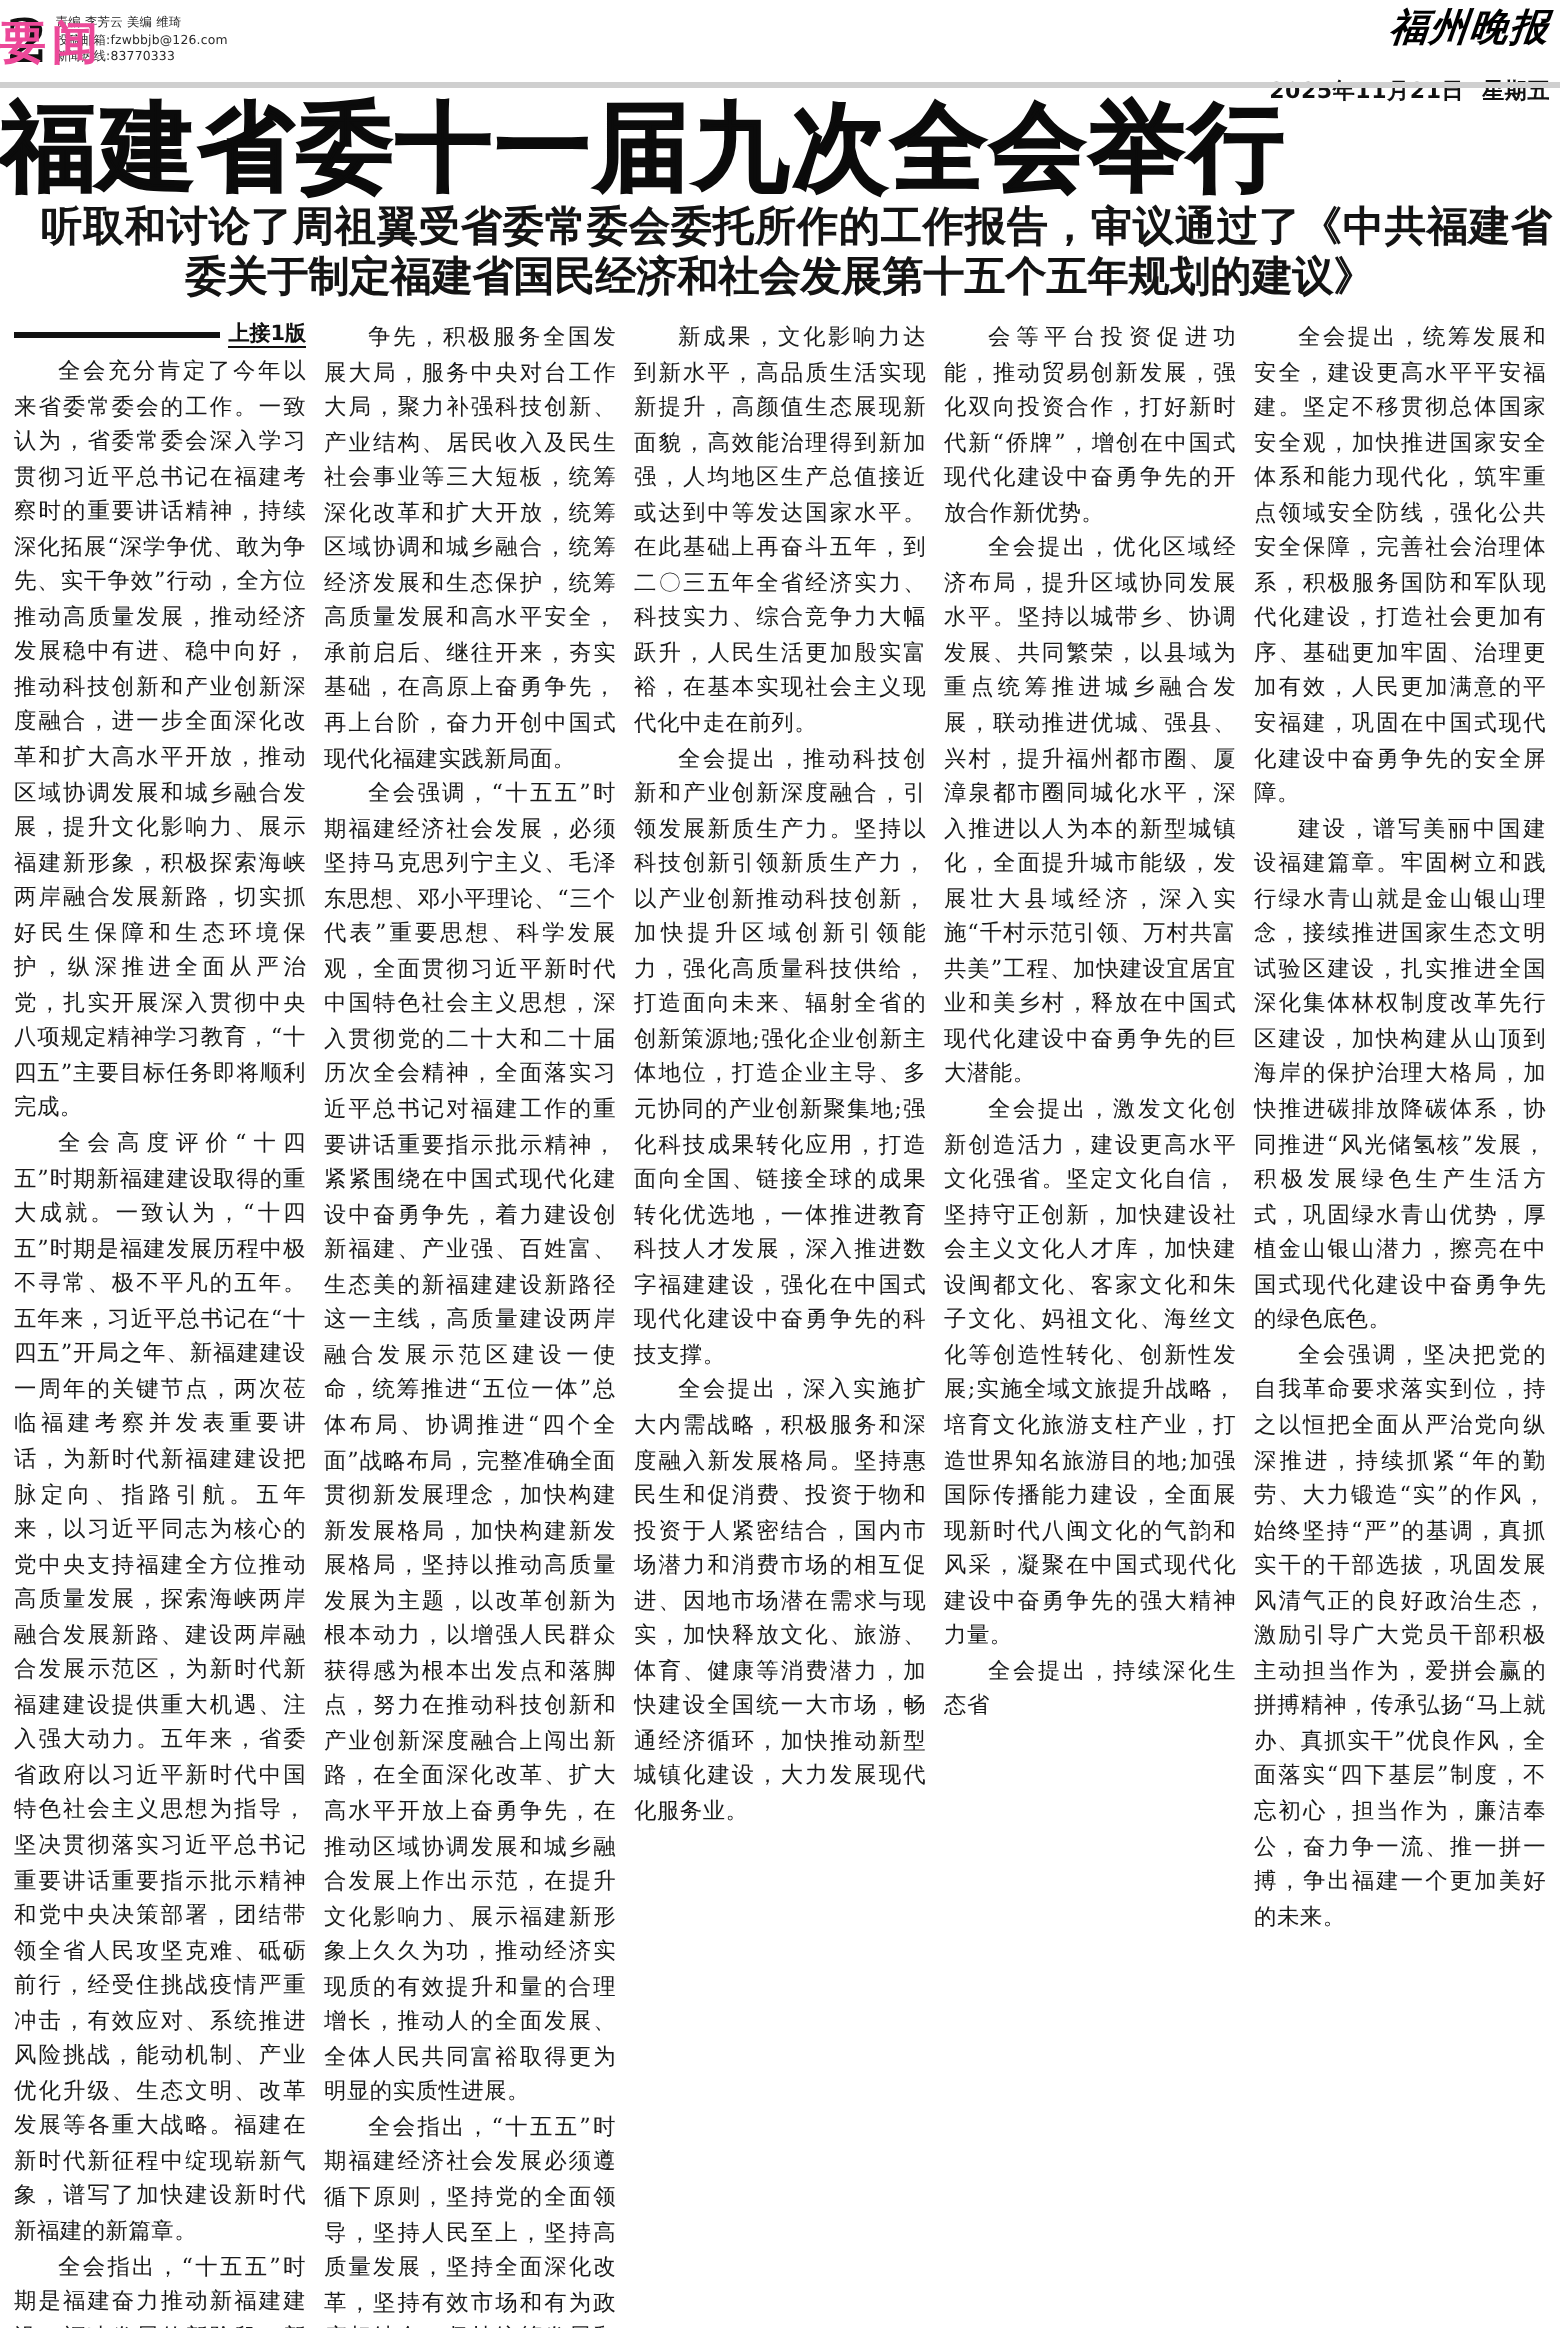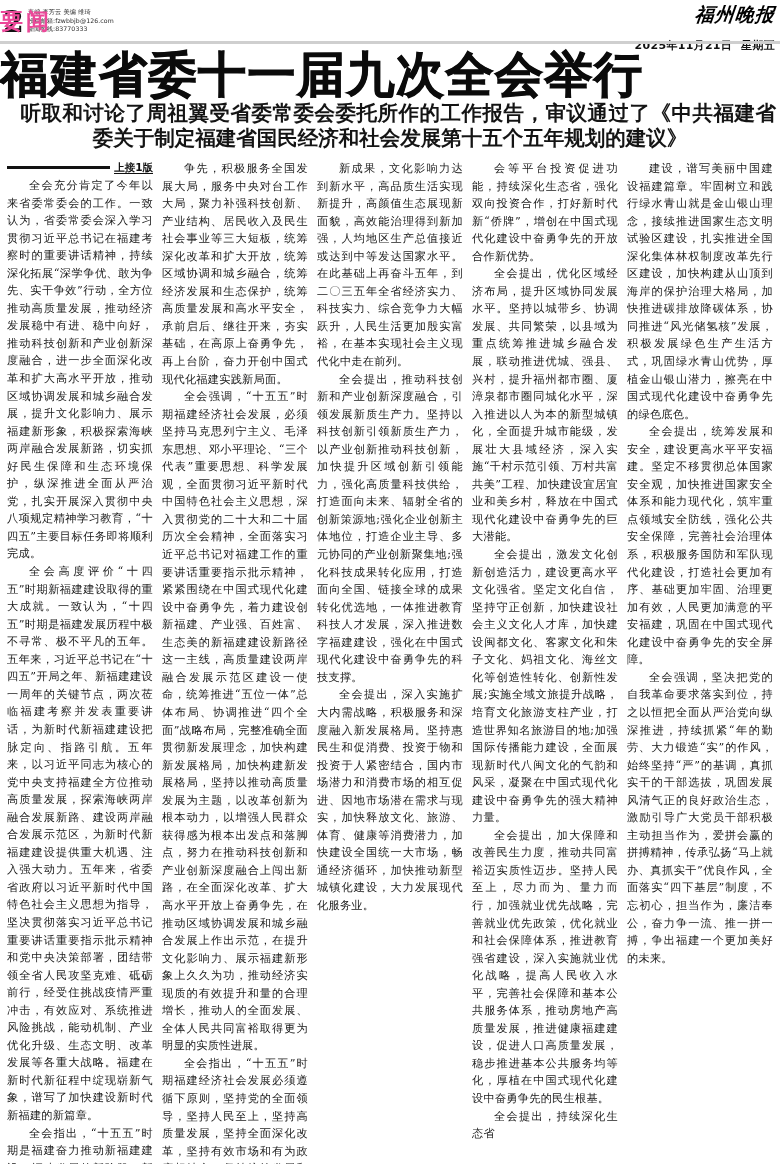--- a/index.html
+++ b/index.html
@@ -221,27 +221,26 @@
   </div>
 
   <div class="col">
     <p>新成果，文化影响力达到新水平，高品质生活实现新提升，高颜值生态展现新面貌，高效能治理得到新加强，人均地区生产总值接近或达到中等发达国家水平。在此基础上再奋斗五年，到二〇三五年全省经济实力、科技实力、综合竞争力大幅跃升，人民生活更加殷实富裕，在基本实现社会主义现代化中走在前列。</p>
     <p>全会提出，推动科技创新和产业创新深度融合，引领发展新质生产力。坚持以科技创新引领新质生产力，以产业创新推动科技创新，加快提升区域创新引领能力，强化高质量科技供给，打造面向未来、辐射全省的创新策源地;强化企业创新主体地位，打造企业主导、多元协同的产业创新聚集地;强化科技成果转化应用，打造面向全国、链接全球的成果转化优选地，一体推进教育科技人才发展，深入推进数字福建建设，强化在中国式现代化建设中奋勇争先的科技支撑。</p>
     <p>全会提出，深入实施扩大内需战略，积极服务和深度融入新发展格局。坚持惠民生和促消费、投资于物和投资于人紧密结合，国内市场潜力和消费市场的相互促进、因地市场潜在需求与现实，加快释放文化、旅游、体育、健康等消费潜力，加快建设全国统一大市场，畅通经济循环，加快推动新型城镇化建设，大力发展现代化服务业。</p>
 
   </div>
 
   <div class="col">
-    <p>会等平台投资促进功能，持续深化生态省，强化双向投资合作，打好新时代新“侨牌”，增创在中国式现代化建设中奋勇争先的开放合作新优势。</p>
+    <p>会等平台投资促进功能，推动贸易创新发展，强化双向投资合作，打好新时代新“侨牌”，增创在中国式现代化建设中奋勇争先的开放合作新优势。</p>
     <p>全会提出，优化区域经济布局，提升区域协同发展水平。坚持以城带乡、协调发展、共同繁荣，以县域为重点统筹推进城乡融合发展，联动推进优城、强县、兴村，提升福州都市圈、厦漳泉都市圈同城化水平，深入推进以人为本的新型城镇化，全面提升城市能级，发展壮大县域经济，深入实施“千村示范引领、万村共富共美”工程、加快建设宜居宜业和美乡村，释放在中国式现代化建设中奋勇争先的巨大潜能。</p>
     <p>全会提出，激发文化创新创造活力，建设更高水平文化强省。坚定文化自信，坚持守正创新，加快建设社会主义文化人才库，加快建设闽都文化、客家文化和朱子文化、妈祖文化、海丝文化等创造性转化、创新性发展;实施全域文旅提升战略，培育文化旅游支柱产业，打造世界知名旅游目的地;加强国际传播能力建设，全面展现新时代八闽文化的气韵和风采，凝聚在中国式现代化建设中奋勇争先的强大精神力量。</p>
-    <p>全会提出，加大保障和改善民生力度，推动共同富裕迈实质性迈步。坚持人民至上，尽力而为、量力而行，加强就业优先战略，完善就业优先政策，优化就业和社会保障体系，推进教育强省建设，深入实施就业优化战略，提高人民收入水平，完善社会保障和基本公共服务体系，推动房地产高质量发展，推进健康福建建设，促进人口高质量发展，稳步推进基本公共服务均等化，厚植在中国式现代化建设中奋勇争先的民生根基。</p>
     <p>全会提出，持续深化生态省</p>
   </div>
 
   <div class="col">
+    <p>全会提出，统筹发展和安全，建设更高水平平安福建。坚定不移贯彻总体国家安全观，加快推进国家安全体系和能力现代化，筑牢重点领域安全防线，强化公共安全保障，完善社会治理体系，积极服务国防和军队现代化建设，打造社会更加有序、基础更加牢固、治理更加有效，人民更加满意的平安福建，巩固在中国式现代化建设中奋勇争先的安全屏障。</p>
     <p>建设，谱写美丽中国建设福建篇章。牢固树立和践行绿水青山就是金山银山理念，接续推进国家生态文明试验区建设，扎实推进全国深化集体林权制度改革先行区建设，加快构建从山顶到海岸的保护治理大格局，加快推进碳排放降碳体系，协同推进“风光储氢核”发展，积极发展绿色生产生活方式，巩固绿水青山优势，厚植金山银山潜力，擦亮在中国式现代化建设中奋勇争先的绿色底色。</p>
-    <p>全会提出，统筹发展和安全，建设更高水平平安福建。坚定不移贯彻总体国家安全观，加快推进国家安全体系和能力现代化，筑牢重点领域安全防线，强化公共安全保障，完善社会治理体系，积极服务国防和军队现代化建设，打造社会更加有序、基础更加牢固、治理更加有效，人民更加满意的平安福建，巩固在中国式现代化建设中奋勇争先的安全屏障。</p>
     <p>全会强调，坚决把党的自我革命要求落实到位，持之以恒把全面从严治党向纵深推进，持续抓紧“年的勤劳、大力锻造“实”的作风，始终坚持“严”的基调，真抓实干的干部选拔，巩固发展风清气正的良好政治生态，激励引导广大党员干部积极主动担当作为，爱拼会赢的拼搏精神，传承弘扬“马上就办、真抓实干”优良作风，全面落实“四下基层”制度，不忘初心，担当作为，廉洁奉公，奋力争一流、推一拼一搏，争出福建一个更加美好的未来。</p>
 
   </div>
 
 </div>
 
 </body></html>

